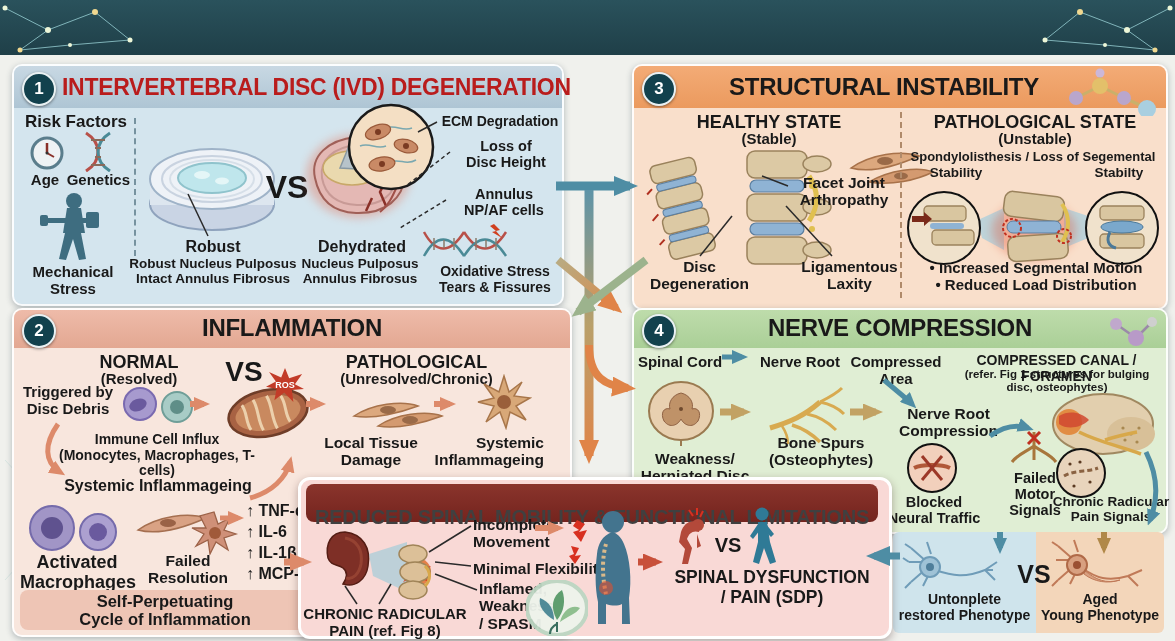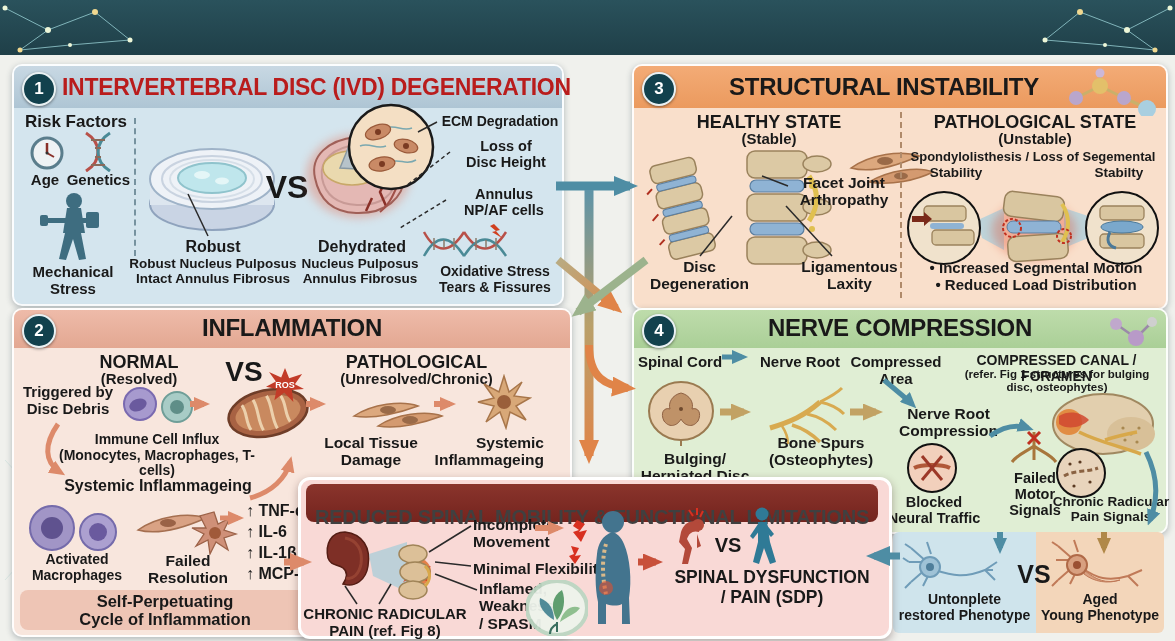--- a/index.html
+++ b/index.html
@@ -364,21 +364,21 @@
     <svg class="abs" style="left:122px;top:190px" width="105" height="55">
       <path d="M2,30 C22,16 52,12 70,18 C52,26 24,36 2,30 Z" fill="#d9a284" stroke="#a56f50" stroke-width="1.5"></path>
       <ellipse cx="32" cy="23" rx="8" ry="4" fill="#9a6246"></ellipse>
       <path d="M78,12 L82,24 L94,18 L88,30 L100,34 L88,38 L92,50 L80,42 L74,54 L72,40 L60,46 L68,34 L56,28 L70,28 L64,16 Z" fill="#cf9078" stroke="#9c6248" stroke-width="1.3"></path>
       <circle cx="79" cy="33" r="6" fill="#a05a3a"></circle>
     </svg>
     <div class="lbl" style="left:232px;top:192px;width:105px;font-size:16px;text-align:left;">↑ TNF-α</div>
     <div class="lbl" style="left:232px;top:213px;width:105px;font-size:16px;text-align:left;">↑ IL-6</div>
     <div class="lbl" style="left:232px;top:234px;width:105px;font-size:16px;text-align:left;">↑ IL-1β</div>
     <div class="lbl" style="left:232px;top:255px;width:105px;font-size:16px;text-align:left;">↑ MCP-1</div>
-    <div class="lbl" style="left:6px;top:242px;width:114px;font-size:14px;">Activated
+    <div class="lbl" style="left:6px;top:242px;width:114px;font-size:18px;">Activated
 Macrophages</div>
     <div class="lbl" style="left:124px;top:242px;width:100px;font-size:15.5px;">Failed
 Resolution</div>
 
     <div style="position:absolute;left:6px;top:280px;width:544px;height:40px;background:#eec5b5;border-radius:8px;"></div>
     <div class="lbl" style="left:6px;top:282px;width:290px;font-size:16.5px;">Self-Perpetuating
 Cycle of Inflammation</div>
   </div>
 
   <div class="panel" style="left:632px;top:308px;width:532px;height:222px;background:#e0eed4;">
@@ -454,21 +454,21 @@
       <line x1="36" y1="14" x2="16" y2="38" stroke="#9c3828" stroke-width="3"></line>
     </svg>
     <svg class="abs" style="left:372px;top:116px" width="56" height="45">
       <g stroke="#a8763c" stroke-width="3" fill="none">
         <path d="M28,6 L28,20 M28,20 C20,26 12,28 6,36 M28,20 C36,26 44,28 50,36 M28,20 L28,34"></path>
       </g>
       <line x1="22" y1="6" x2="34" y2="18" stroke="#c03020" stroke-width="3"></line>
       <line x1="34" y1="6" x2="22" y2="18" stroke="#c03020" stroke-width="3"></line>
     </svg>
 
-    <div class="lbl" style="left:0;top:140px;width:122px;font-size:15.5px;">Bulging/
+    <div class="lbl" style="left:0;top:140px;width:122px;font-size:15.5px;">Weakness/
 Herniated Disc</div>
     <div class="lbl" style="left:128px;top:124px;width:118px;font-size:15.5px;">Bone Spurs
 (Osteophytes)</div>
     <div class="lbl" style="left:246px;top:184px;width:108px;font-size:14.5px;">Blocked
 Neural Traffic</div>
     <div class="lbl" style="left:370px;top:160px;width:62px;font-size:14.5px;">Failed
 Motor
 Signals</div>
     <div class="lbl" style="left:418px;top:184px;width:118px;font-size:13.5px;">Chronic Radicular
 Pain Signals</div>

